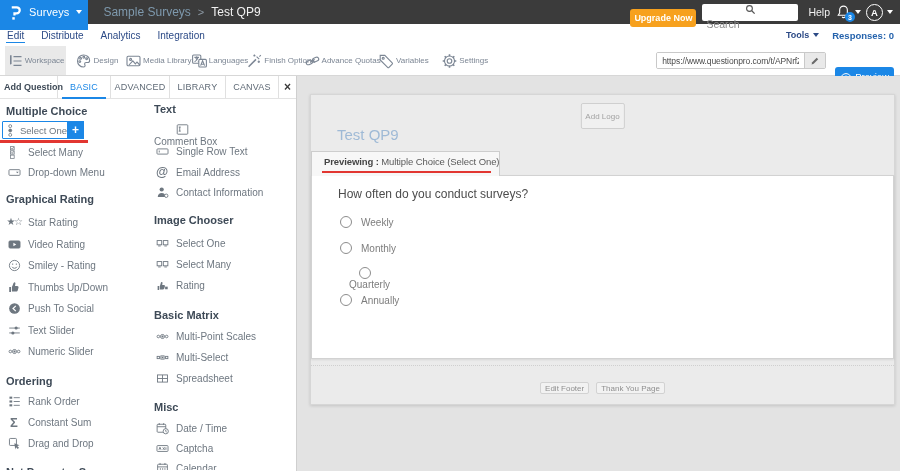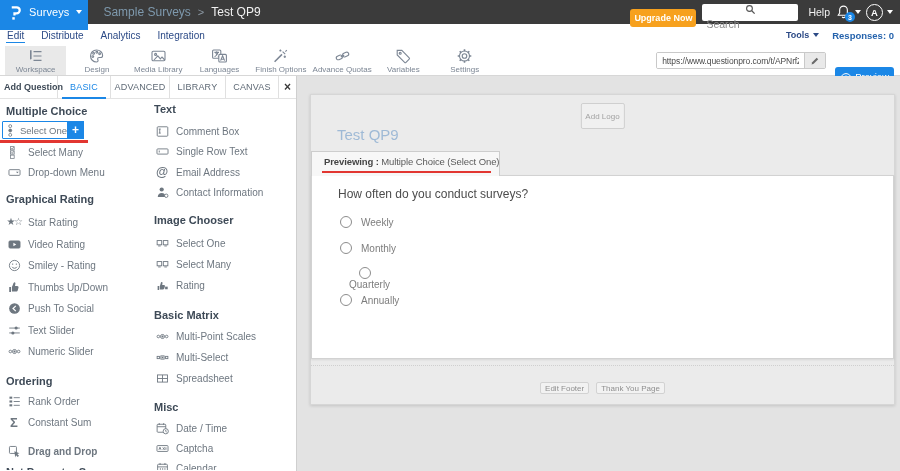--- a/index.html
+++ b/index.html
@@ -33,21 +33,21 @@
   .menubar { height:22px; background:#fff; display:flex; align-items:center; padding:0 6px 0 6px; }
   .menu-item { font-size:10px; color:#2c4a86; margin-right:15px; padding:2px 1px 1px; cursor:pointer; text-decoration:none; }
   .menu-item.active { border-bottom:1.6px solid #1b87e6; }
   .menubar-right { margin-left:auto; display:flex; align-items:center; gap:13px; }
   .tools-btn { font-size:9px; font-weight:bold; color:#2c4a86; display:flex; align-items:center; gap:4px; cursor:pointer; }
   .tools-btn .caret { border-top-color:#2c4a86; }
   .responses-label { font-size:9.5px; font-weight:bold; color:#2563ad; }
 
   
   .toolbar { height:30px; background:#fff; border-bottom:1px solid #d7d7d7; display:flex; align-items:stretch; padding-left:5px; position:relative; }
-  .tool { width:61.3px; display:flex; flex-direction:column; align-items:center; justify-content:center; gap:1px; color:#7c8694; font-size:8px; cursor:pointer; white-space:nowrap; }
+  .tool { width:61.3px; display:flex; flex-direction:row; align-items:center; justify-content:center; gap:1px; color:#7c8694; font-size:8px; cursor:pointer; white-space:nowrap; }
   .tool.active { background:#e9e9e9; }
   .tool .t-ico { height:16px; display:flex; align-items:center; justify-content:center; }
   .toolbar-right { margin-left:auto; display:flex; align-items:center; gap:9px; padding-right:6px; }
   .url-group { display:flex; align-items:stretch; height:17px; border:1px solid #c9c9c9; border-radius:2px; background:#fff; overflow:hidden; }
   .url-group input { width:147px; border:none; outline:none; font-size:8.5px; letter-spacing:-.1px; color:#4a4a4a; padding:0 5px; font-family:inherit; }
   .url-edit { width:21px; background:#e9e9e9; border-left:1px solid #c9c9c9; display:flex; align-items:center; justify-content:center; color:#6a6a6a; cursor:pointer; }
   .preview-btn { height:19px; background:#1b87e6; border:none; border-radius:3px; color:#fff; font-size:9.5px; display:flex; align-items:center; gap:3px; padding:0 5px; cursor:pointer; font-family:inherit;margin-top:32px; }
 
   
   .content { display:flex; height:395px; }
@@ -387,32 +387,32 @@
               </svg>
             </span>
             <span>Rank Order</span>
           </div>
           <div class="q-item" style="left: 6px; top: 315px;">
             <span class="q-ico">
               <span class="uni-icon" style="font-size:13px;font-weight:bold;">Σ</span>
             </span>
             <span>Constant Sum</span>
           </div>
-          <div class="q-item" style="left: 6px; top: 344px; font-weight: bold;">
+          <div class="q-item" style="left: 6px; top: 336px;">
             <span class="q-ico">
               <svg width="13" height="13" viewBox="0 0 16 16" fill="none" stroke="currentColor" stroke-width="1.1">
                 <rect x="1.8" y="1.8" width="8.6" height="8.6" rx="1"></rect>
                 <path d="M7.8 7.8 l6.4 2.4 -2.8 1 2.1 2.1 -1.5 1.5 -2.1-2.1 -1 2.8 z" fill="currentColor" stroke="none"></path>
               </svg>
             </span>
             <span>Drag and Drop</span>
           </div>
           <div class="q-header" style="left: 6px; top: 367px;">Net Promoter Score</div>
           <div class="q-header" style="left: 154px; top: 4px;">Text</div>
-          <div class="q-item" style="left: 154px; top: 24px;">
+          <div class="q-item" style="left: 154px; top: 24px; flex-direction: column;">
             <span class="q-ico">
               <svg width="13" height="13" viewBox="0 0 16 16" fill="none" stroke="currentColor" stroke-width="1.1">
                 <rect x="1.5" y="2.2" width="13" height="11.6" rx="1"></rect>
                 <path d="M4.6 5 v5 M3.4 5 h2.4 M3.4 10 h2.4"></path>
               </svg>
             </span>
             <span>Comment Box</span>
           </div>
           <div class="q-item" style="left: 154px; top: 44px;">
             <span class="q-ico">

